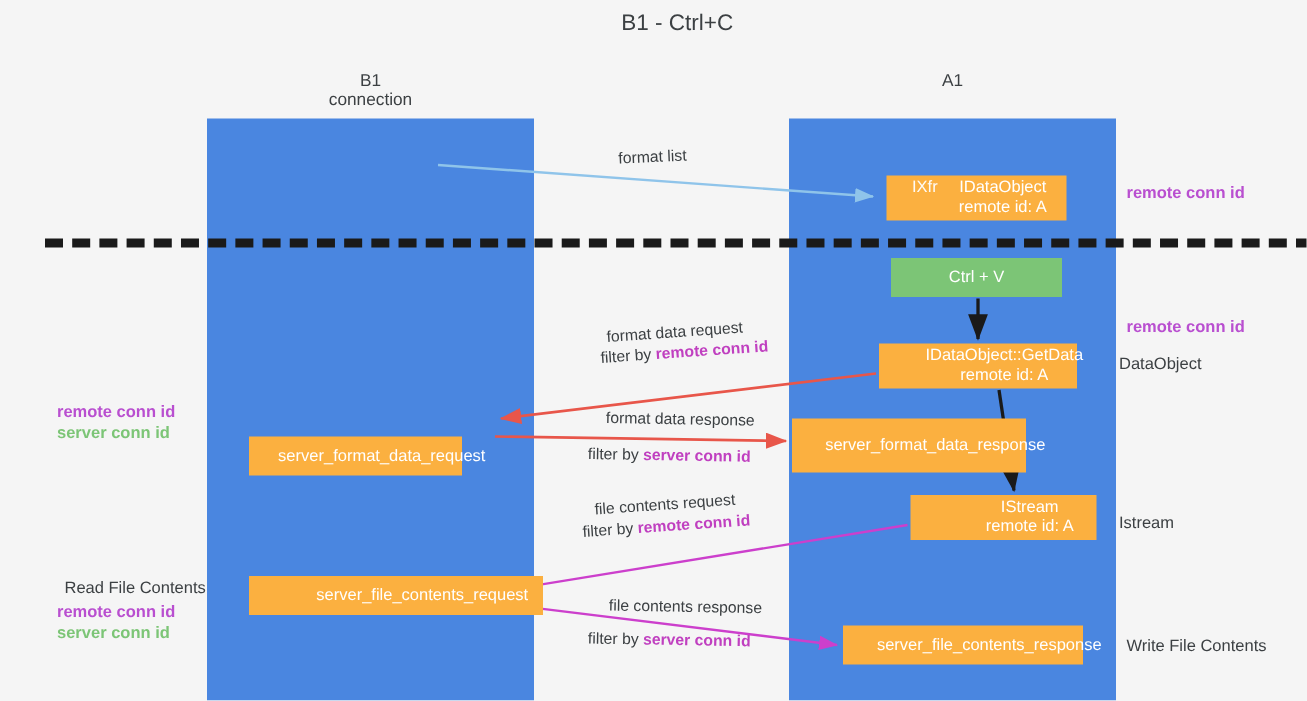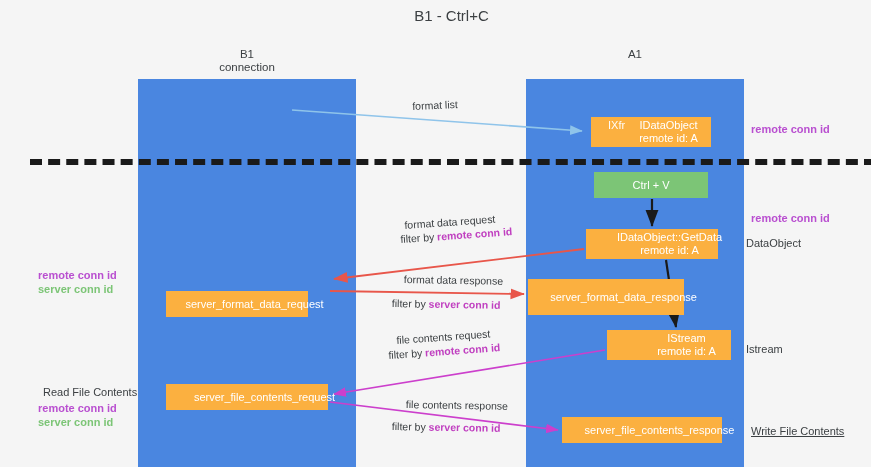--- a/index.html
+++ b/index.html
@@ -34,21 +34,21 @@
   .box.green{background:#7cc576;}
   .box.orange{background:#fbb040;padding-left:35px;}
 
   #box-ctrlc{left:160px;top:95px;width:114px;height:26px;}
   #box-idataobject{left:575px;top:117px;width:120px;height:30px;}
   #box-ctrlv{left:578px;top:172px;width:114px;height:26px;}
   #box-getdata{left:570px;top:229px;width:132px;height:30px;}
   #box-fmtreq{left:150px;top:269px;width:142px;height:26px;margin-top:22px;}
   #box-fmtres{left:512px;top:279px;width:156px;height:36px;}
   #box-istream{left:591px;top:330px;width:124px;height:30px;}
-  #box-filereq{left:150px;top:384px;width:162px;height:26px;}
+  #box-filereq{left:150px;top:384px;width:196px;height:26px;}
   #box-fileres{left:546px;top:417px;width:160px;height:26px;}
 
   .edge-label{
     position:absolute;font-size:10.5px;line-height:13px;color:#3c4043;
     white-space:nowrap;transform-origin:left top;
   }
   .edge-label .hl-remote{color:#c040c0;font-weight:bold;}
   .edge-label .hl-server{color:#c040c0;font-weight:bold;}
 
   #lbl-format-list{left:396px;top:100px;transform:rotate(-2.5deg);}
@@ -72,21 +72,21 @@
   #side-l-1{left:22px;top:268px;}
   #side-l-2{left:22px;top:282px;}
   #side-l-read{left:27px;top:385px;}
   #side-l-3{left:22px;top:401px;}
   #side-l-4{left:22px;top:415px;}
 
   #side-r-1{left:735px;top:122px;}
   #side-r-2{left:735px;top:211px;}
   #side-r-3{left:730px;top:236px;}
   #side-r-4{left:730px;top:342px;}
-  #side-r-5{left:735px;top:424px;text-decoration:underline;}
+  #side-r-5{left:735px;top:424px;}
 
   .dash-line{
     position:absolute;left:14px;top:159px;width:846px;height:0;
     border-top:6px dashed #1a1a1a;
   }
   .overlay-txt{
     position:absolute;color:#ffffff;font-size:11px;line-height:13px;
     white-space:nowrap;opacity:.95;
   }
 </style>

